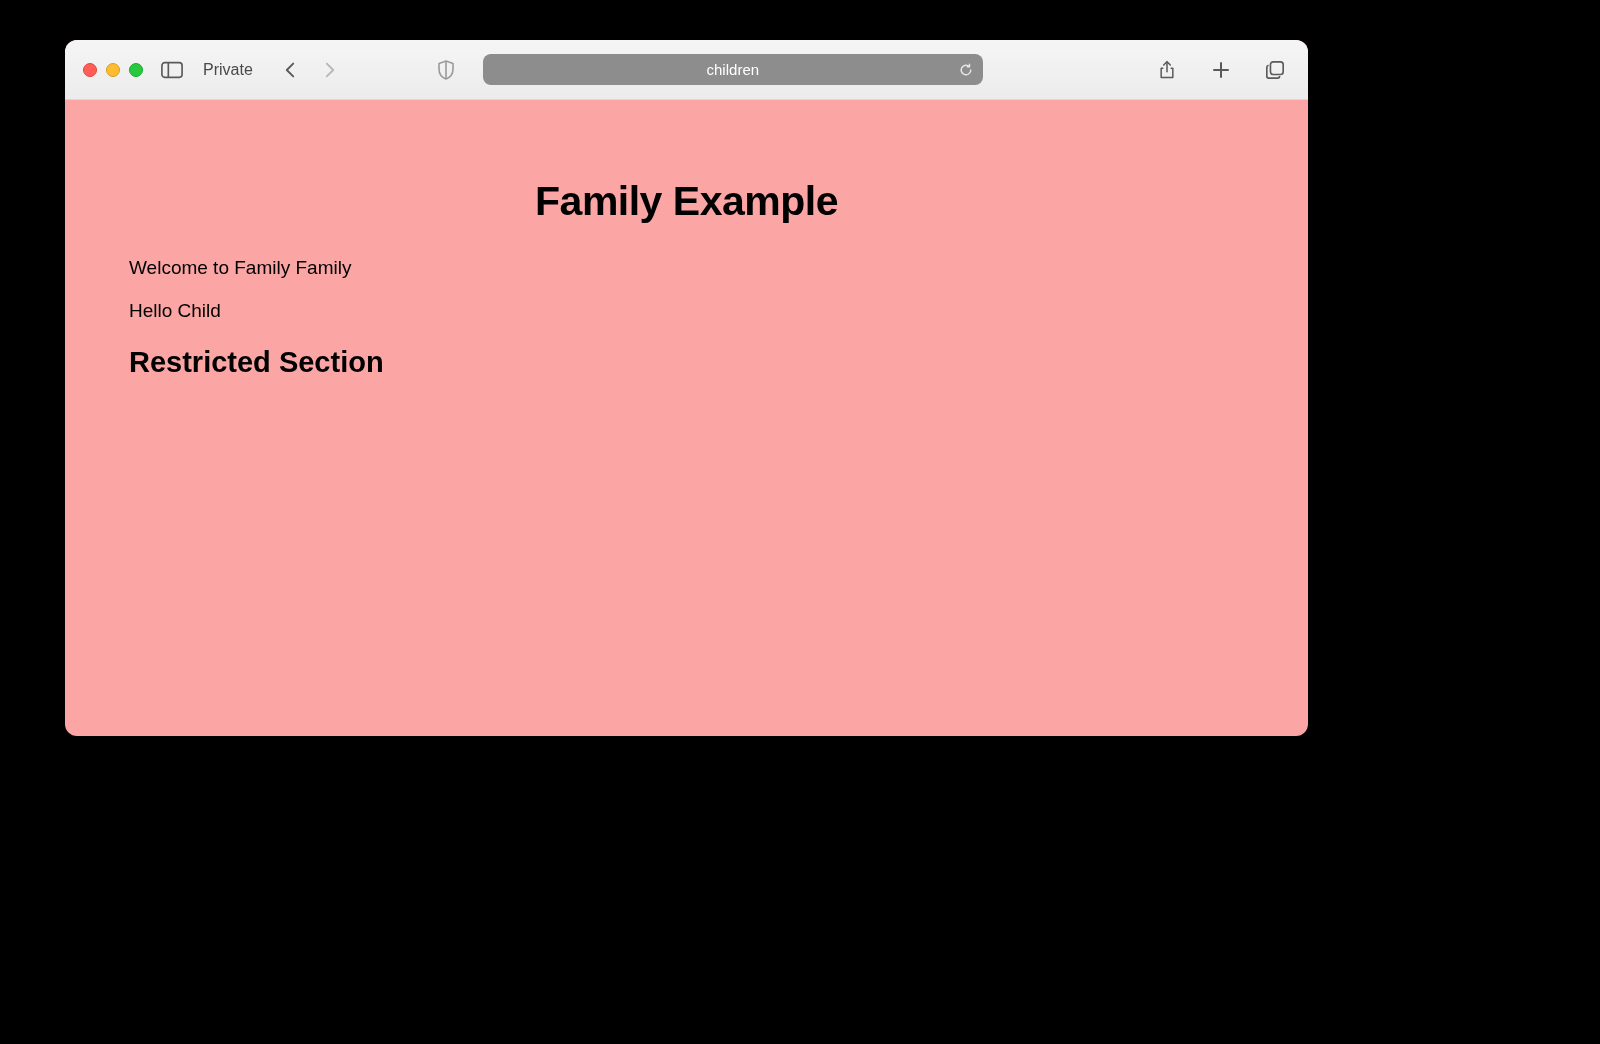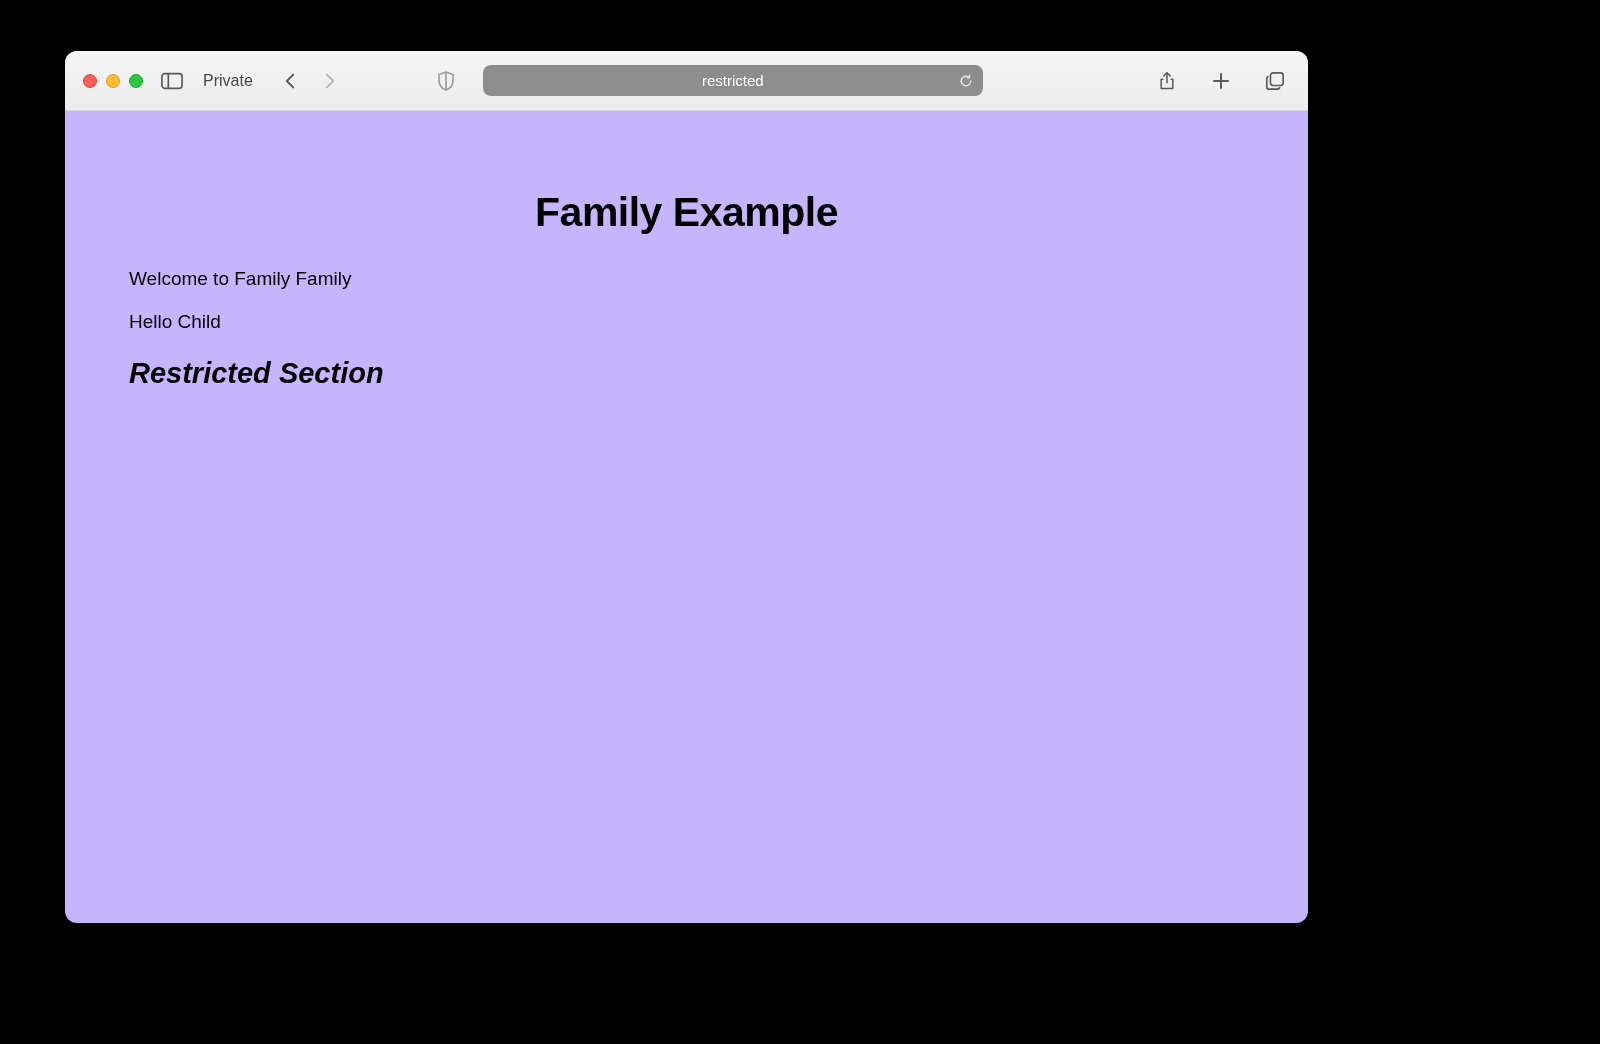--- a/index.html
+++ b/index.html
@@ -11,25 +11,25 @@
     body {
       background: #000;
       font-family: -apple-system, BlinkMacSystemFont, "Segoe UI", Helvetica, Arial, sans-serif;
       width: 1600px;
       height: 1044px;
       overflow: hidden;
     }
 
     .browser-window {
       position: absolute;
-      top: 51px;
+      top: 40px;
       left: 65px;
       width: 1243px;
-      height: 872px;
-      background: #c4b5fd;
+      height: 696px;
+      background: #fca5a5;
       border-radius: 12px;
       overflow: hidden;
       box-shadow: 0 20px 60px rgba(0,0,0,0.5);
     }
 
     .toolbar {
       height: 60px;
       background: linear-gradient(#f5f5f5, #ececec);
       border-bottom: 1px solid #d8d8d8;
       display: flex;
@@ -141,21 +141,20 @@
       font-size: 19px;
       margin-bottom: 16px;
       line-height: 1.4;
     }
 
     .content h2 {
       font-size: 29px;
       font-weight: 700;
       margin-top: 22px;
       margin-bottom: 22px;
-      font-style: italic;
     }
   </style>
 </head>
 <body>
 
 <div class="browser-window">
   <div class="toolbar">
 
     <div class="traffic-lights">
       <div class="traffic-light tl-close"></div>
@@ -188,21 +187,21 @@
     <div class="spacer-left"></div>
 
     <div class="toolbar-btn shield-btn">
       <svg viewBox="0 0 18 20">
         <path d="M9 1 L16 3.5 V9 C16 14 13 17.5 9 19 C5 17.5 2 14 2 9 V3.5 Z" fill="none" stroke="#9a9a9a" stroke-width="1.6"></path>
         <line x1="9" y1="1" x2="9" y2="19" stroke="#9a9a9a" stroke-width="1.6"></line>
       </svg>
     </div>
 
     <div class="address-bar">
-      <span class="address-text">restricted</span>
+      <span class="address-text">children</span>
       <div class="reload-btn">
         <svg viewBox="0 0 16 16">
           <path d="M13.5 8 A5.5 5.5 0 1 1 11.8 4" fill="none" stroke="currentColor" stroke-width="1.6" stroke-linecap="round"></path>
           <polyline points="12,1.5 12,4.2 9.3,4.2" fill="none" stroke="currentColor" stroke-width="1.6" stroke-linecap="round" stroke-linejoin="round"></polyline>
         </svg>
       </div>
     </div>
 
     <div class="spacer"></div>
 

